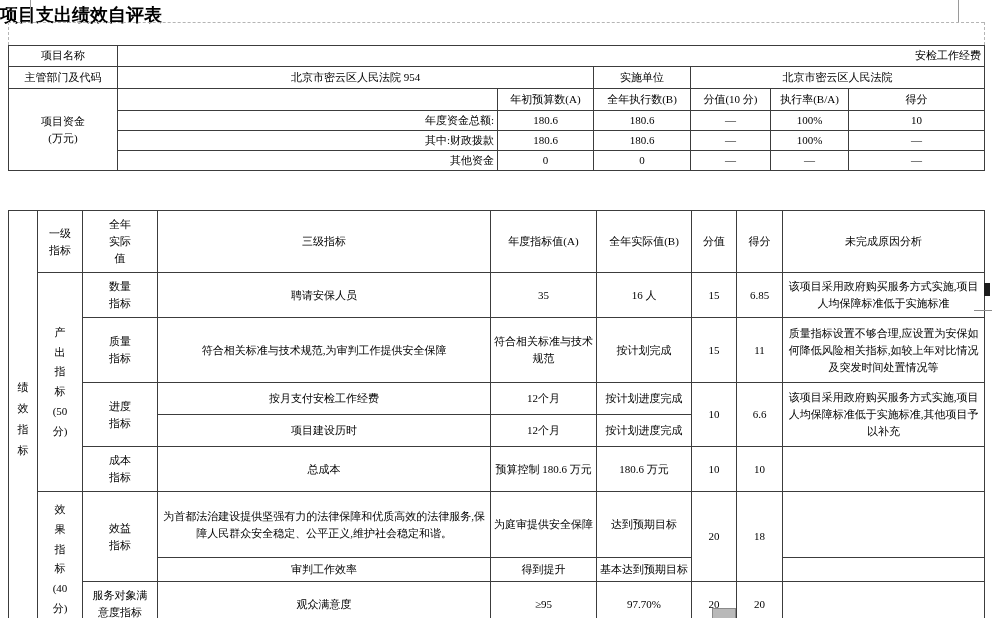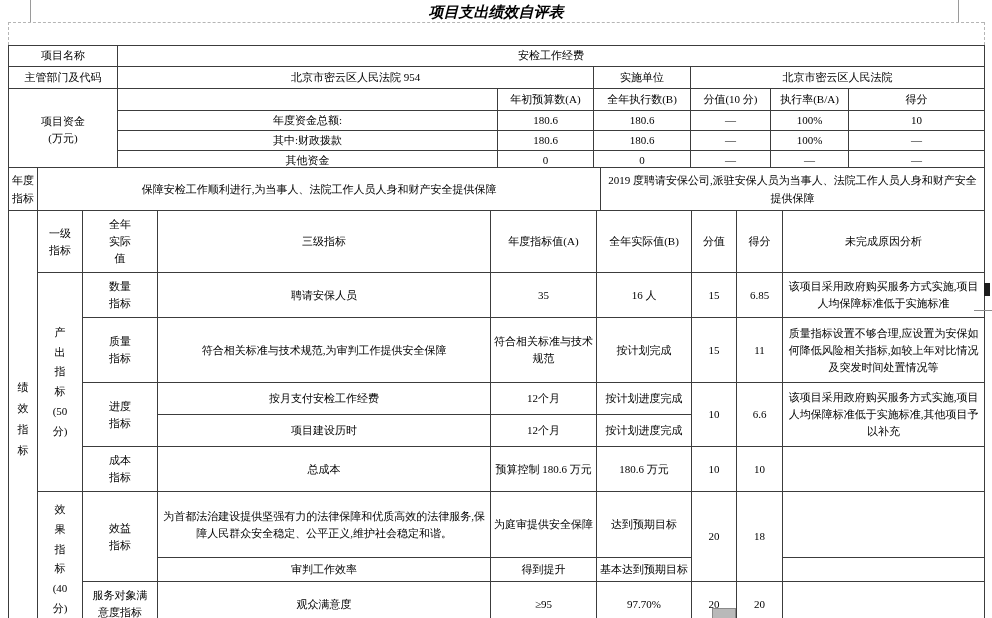--- a/index.html
+++ b/index.html
@@ -1,27 +1,27 @@
 <!DOCTYPE html>
 <html><head>
 <meta charset="utf-8">
 <style>
   html,body{margin:0;padding:0;background:#fff;}
   .page{position:relative;width:992px;height:618px;background:#ffffff;overflow:hidden;
         font-family:"Liberation Serif",serif;color:#000;}
-  .title{position:absolute;top:3px;left:0;width:100%;text-align:center;
-         font-weight:bold;font-size:15px;font-family:"Liberation Sans",sans-serif;font-style:italic;}
+  .title{position:absolute;top:3px;left:0;width:100%;
+         font-weight:bold;font-size:18px;font-family:"Liberation Sans",sans-serif;}
   .subtitle{position:absolute;top:28px;left:0;width:100%;text-align:center;font-size:11px;}
   .dash-h{position:absolute;left:8px;width:976px;height:0;border-top:1px dashed #b5b5b5;}
   .dash-v{position:absolute;width:0;border-left:1px dashed #b5b5b5;}
   .seg-v{position:absolute;width:0;border-left:1px solid #9a9a9a;}
   table{border-collapse:collapse;table-layout:fixed;position:absolute;left:8px;background:#fff;}
   td{border:1px solid #3c3c3c;font-size:11px;text-align:center;vertical-align:middle;
      padding:1px 3px;line-height:1.55;overflow:hidden;}
-  .left{text-align:center;}
+  .left{text-align:right;}
   .bold{font-weight:bold;}
   .vwrap{width:1.25em;margin:0 auto;word-break:break-all;line-height:1.9;}
   .vwrap2{width:1.7em;margin:0 auto;word-break:break-all;line-height:1.8;}
   .w2{max-width:2.4em;margin:4px auto;}
   .w45{max-width:4.6em;margin:0 auto;}
   .w5{max-width:5.2em;margin:4px auto;}
   .t1{top:45px;width:976px;}
   .t2{top:167px;width:976px;}
   .t3{top:210px;width:976px;}
   .artifact{position:absolute;}
@@ -91,34 +91,20 @@
       <td class="left">其他资金</td>
       <td>0</td>
       <td>0</td>
       <td>—</td>
       <td>—</td>
       <td>—</td>
     </tr>
   </tbody>
     </table>
 
-  <table class="t2">
-    <colgroup>
-      <col style="width:29px">
-        <col style="width:563px">
-        <col style="width:384px">
-    </colgroup>
-    <tbody>
-        <tr style="height:44px">
-      <td>年度指标</td>
-      <td>保障安检工作顺利进行,为当事人、法院工作人员人身和财产安全提供保障</td>
-      <td>2019 度聘请安保公司,派驻安保人员为当事人、法院工作人员人身和财产安全提供保障</td>
-    </tr>
-  </tbody>
-    </table>
 
   <table class="t3">
     <colgroup>
       <col style="width:29px">
         <col style="width:45px">
         <col style="width:75px">
         <col style="width:333px">
       <col style="width:106px">
         <col style="width:95px">
         <col style="width:45px">

